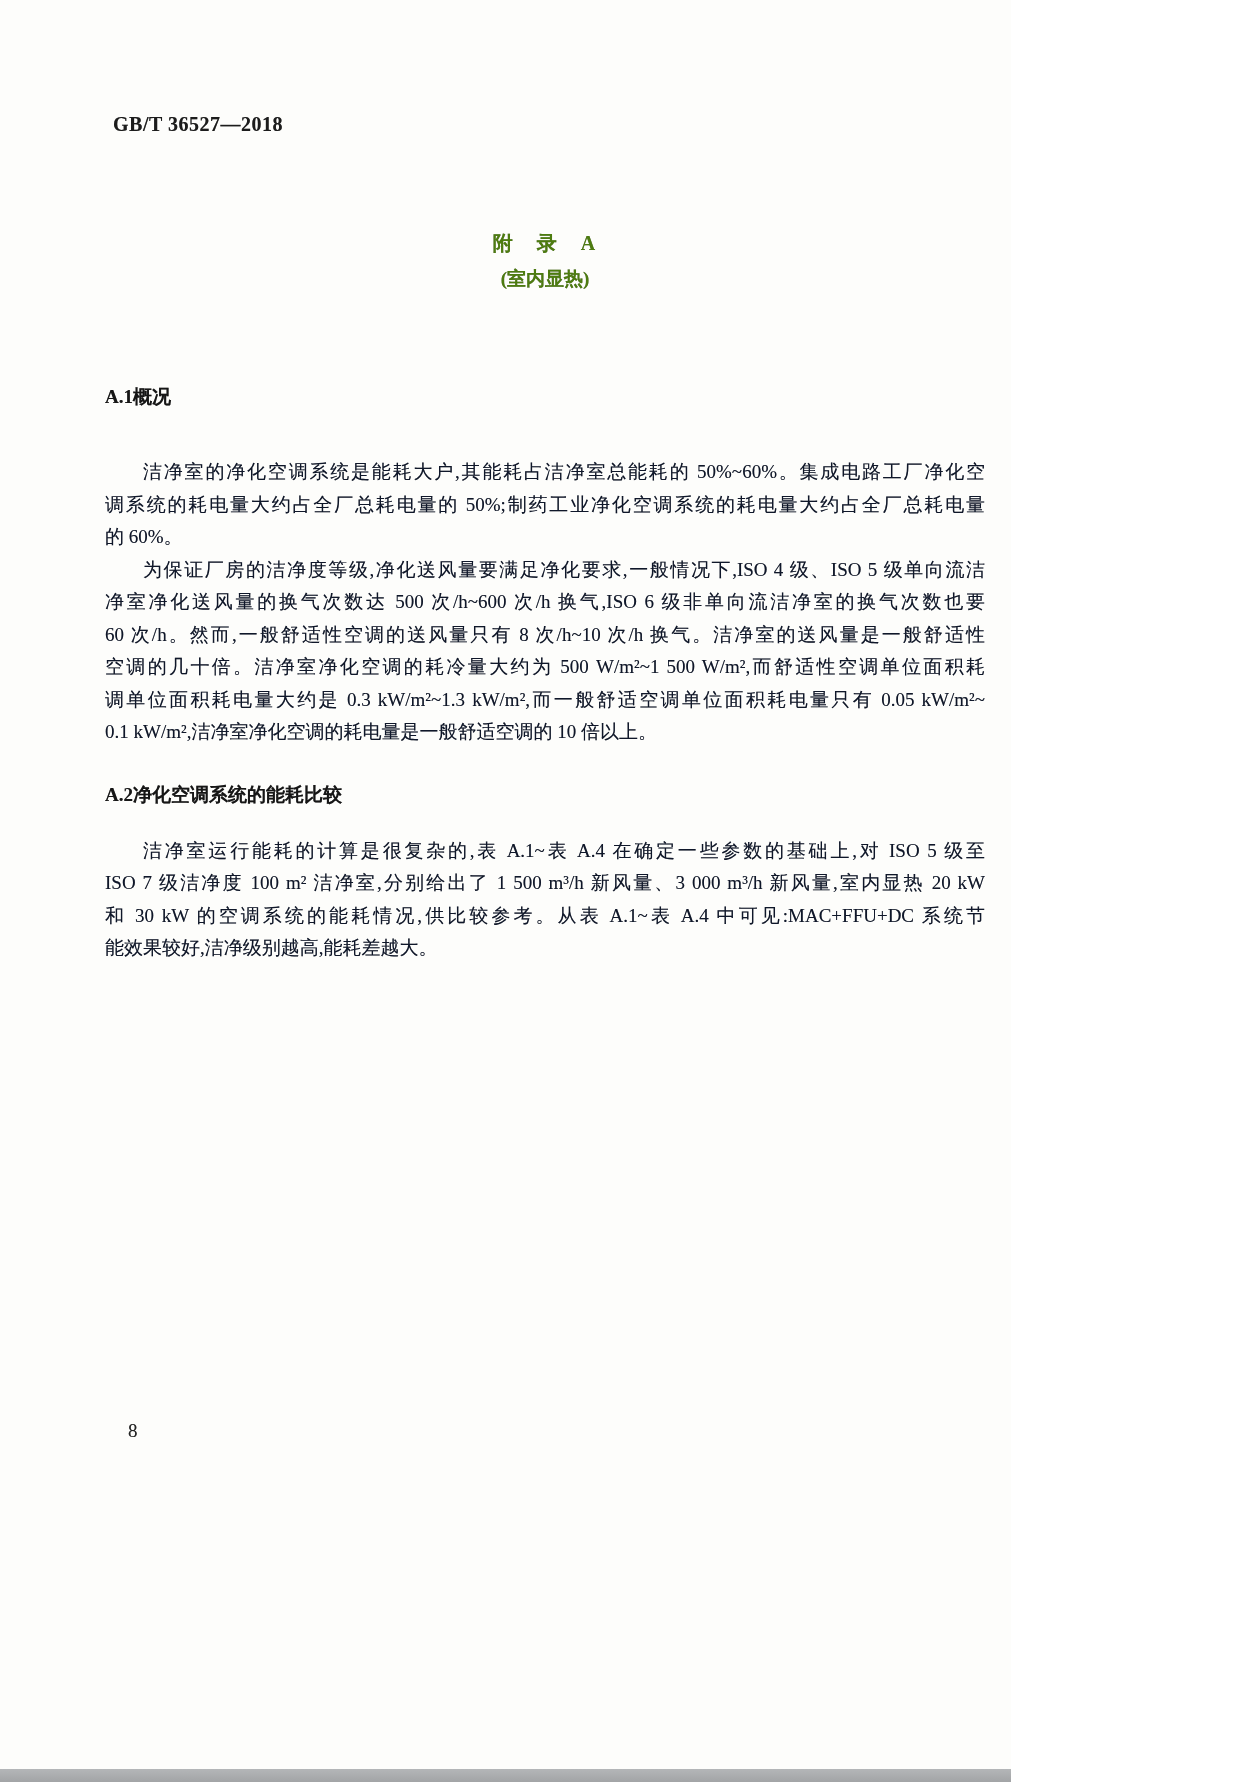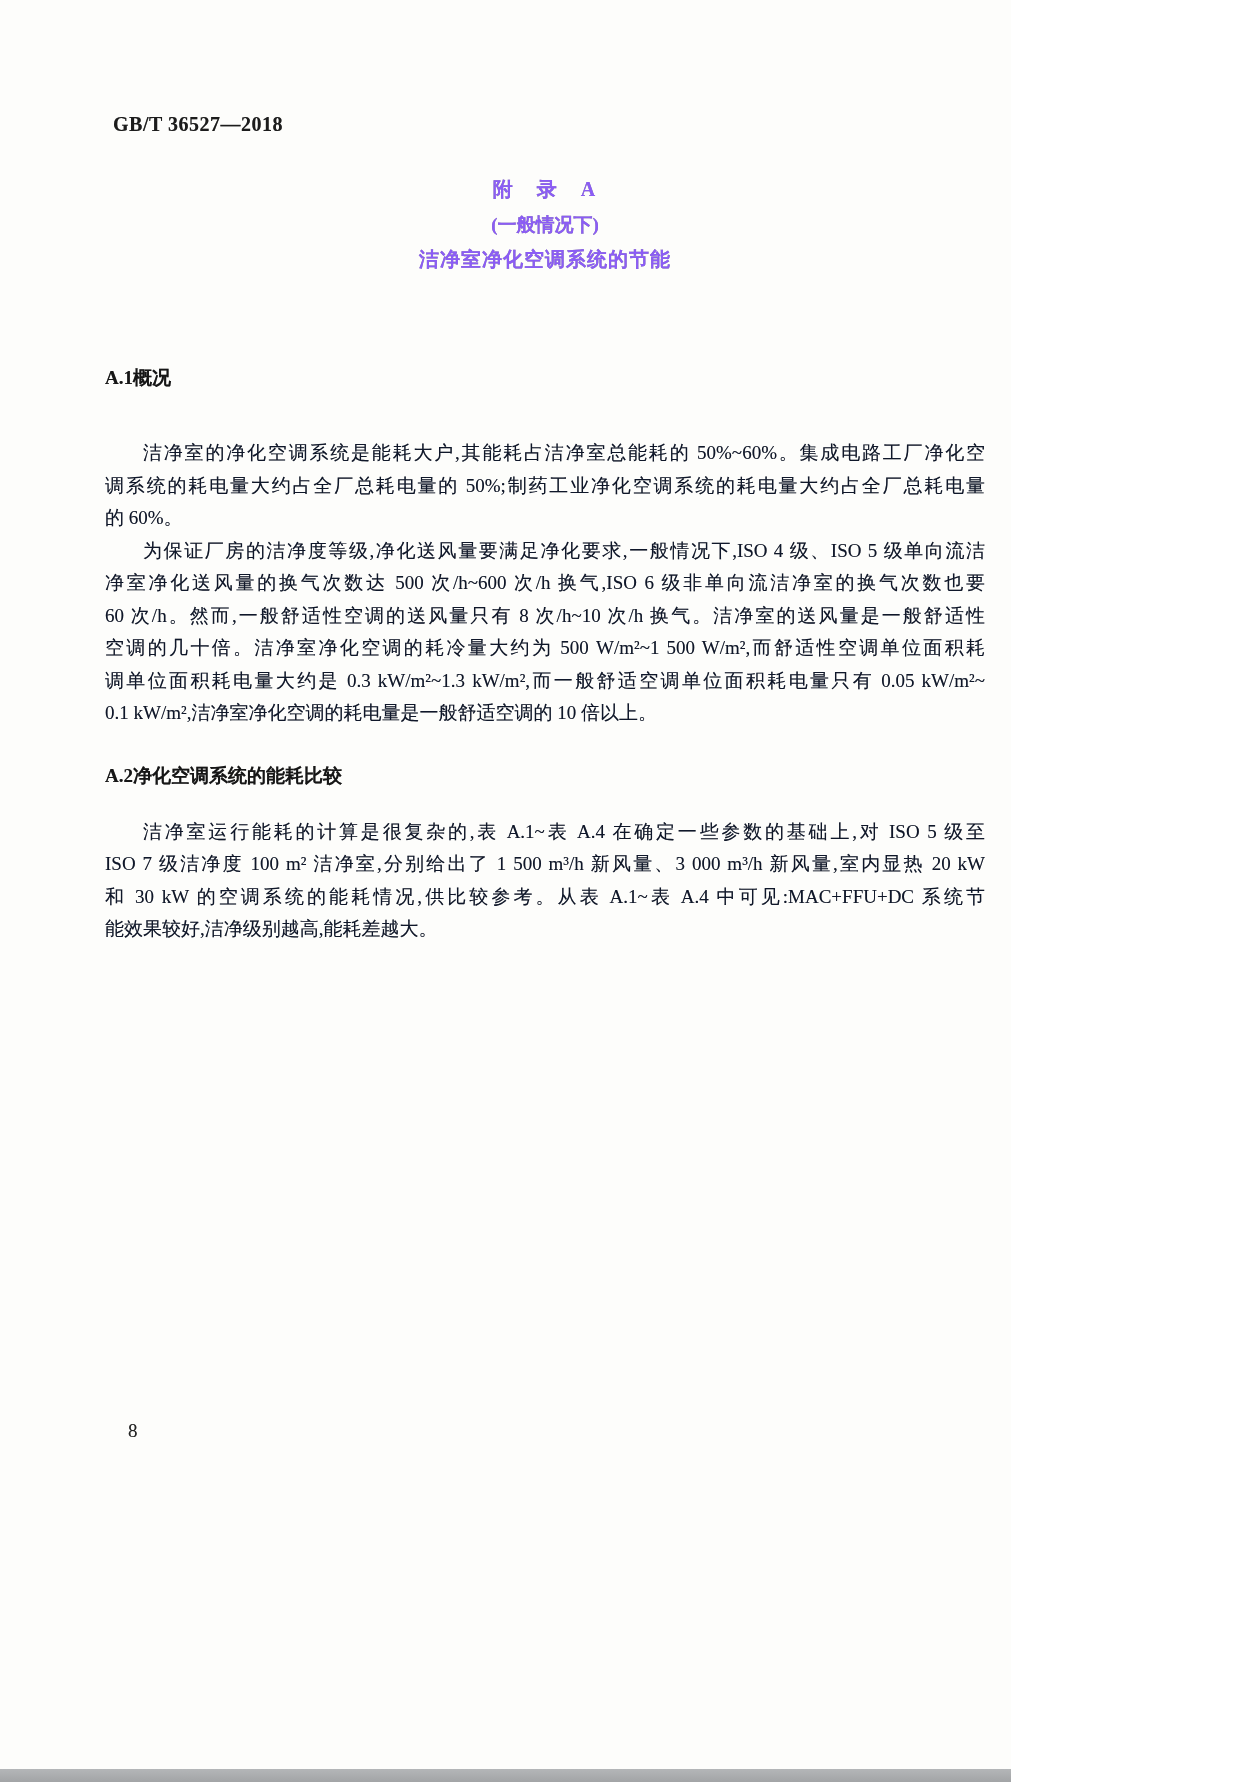--- a/index.html
+++ b/index.html
@@ -34,23 +34,23 @@
   }
   .content { width: 880px; }
   .doc-header {
     font-size: 20px; font-weight: bold; color: #1c1c1c;
     letter-spacing: 0.5px;
     margin-left: 8px;
     line-height: 24px;
     text-shadow: 0 0 0.6px rgba(30,30,30,.5);
   }
   .appendix-title {
-    margin-top: 36px;
+    margin-top: 90px;
     text-align: center;
-    font-weight: bold; color: #8b5cf6;
+    font-weight: bold; color: #4d7c0f;
     text-shadow: 0 0 0.6px rgba(30,30,30,.5);
   }
   .appendix-title .t1 { font-size: 20px; line-height: 35px; letter-spacing: 2px; }
   .appendix-title .t2 { font-size: 19px; line-height: 35px; }
   .appendix-title .t3 { font-size: 20px; line-height: 35px; letter-spacing: 1px; }
   .section-heading {
     font-size: 19px; font-weight: bold; color: #161616;
     line-height: 26px;
     text-shadow: 0 0 0.6px rgba(30,30,30,.5);
   }
@@ -83,22 +83,21 @@
   <div class="edge-right"></div>
   <div class="edge-bottom"></div>
 
   <div class="page">
     <div class="doc-header">GB/T 36527—2018</div>
 
     <div class="content">
 
       <div class="appendix-title">
         <div class="t1">附　录　A</div>
-        <div class="t2">(一般情况下)</div>
-        <div class="t3">洁净室净化空调系统的节能</div>
+        <div class="t2">(室内显热)</div>
       </div>
 
       <div class="section-heading heading-a1">
         <span class="sec-num">A.1</span><span>概况</span>
       </div>
 
       <div class="para para-a1">
         <div class="line indent">洁净室的净化空调系统是能耗大户,其能耗占洁净室总能耗的 50%~60%。集成电路工厂净化空</div>
         <div class="line">调系统的耗电量大约占全厂总耗电量的 50%;制药工业净化空调系统的耗电量大约占全厂总耗电量</div>
         <div class="line para-end">的 60%。</div>

